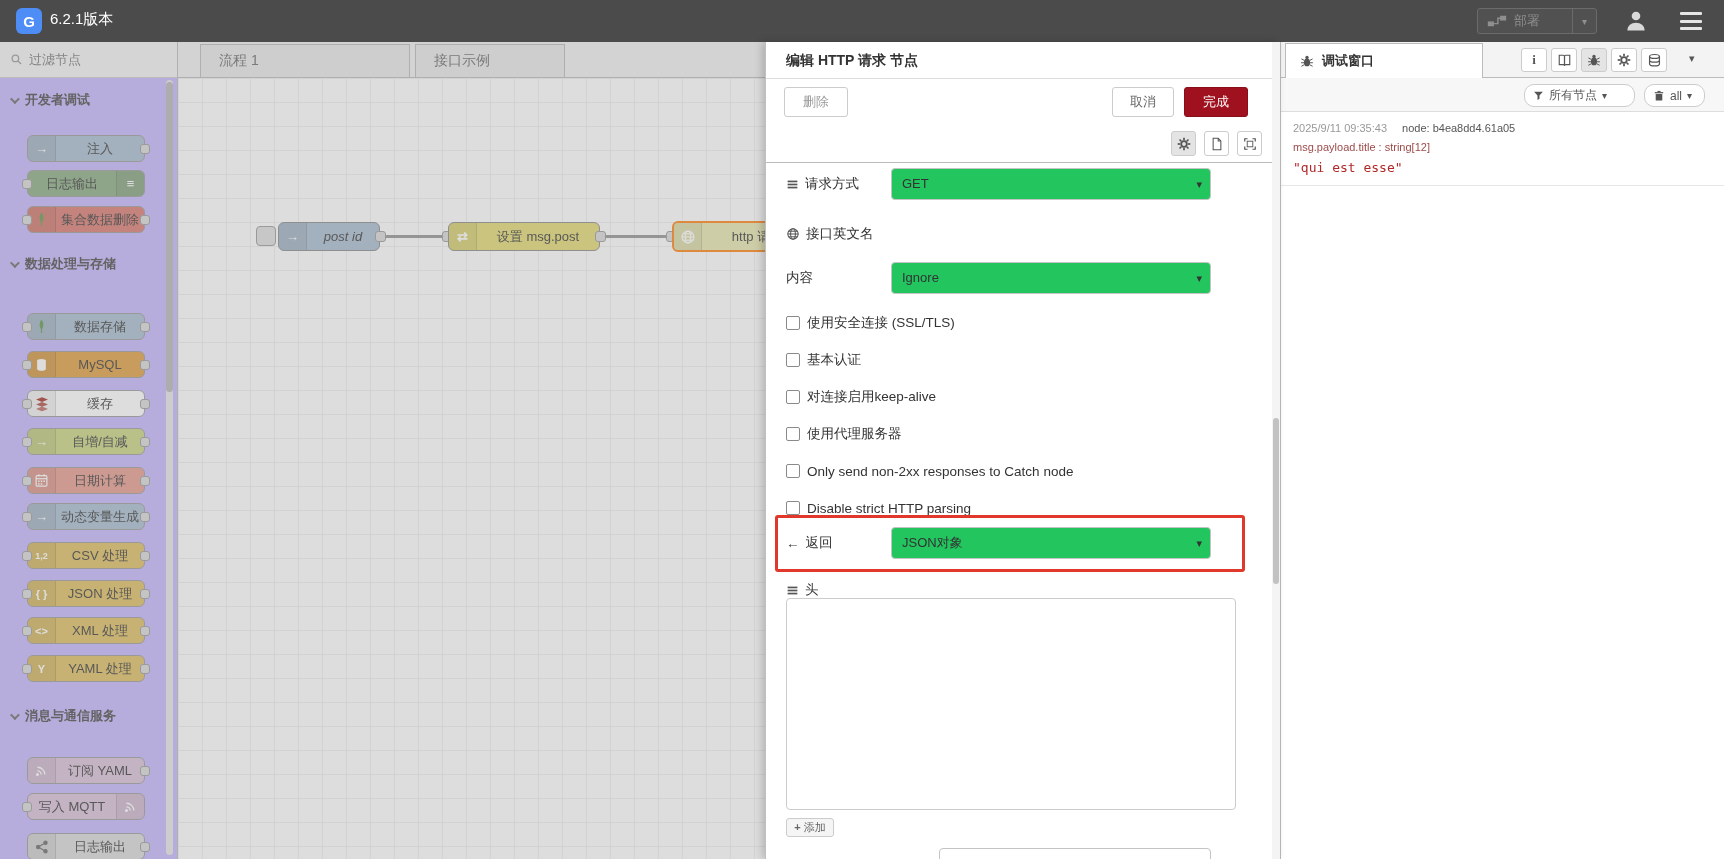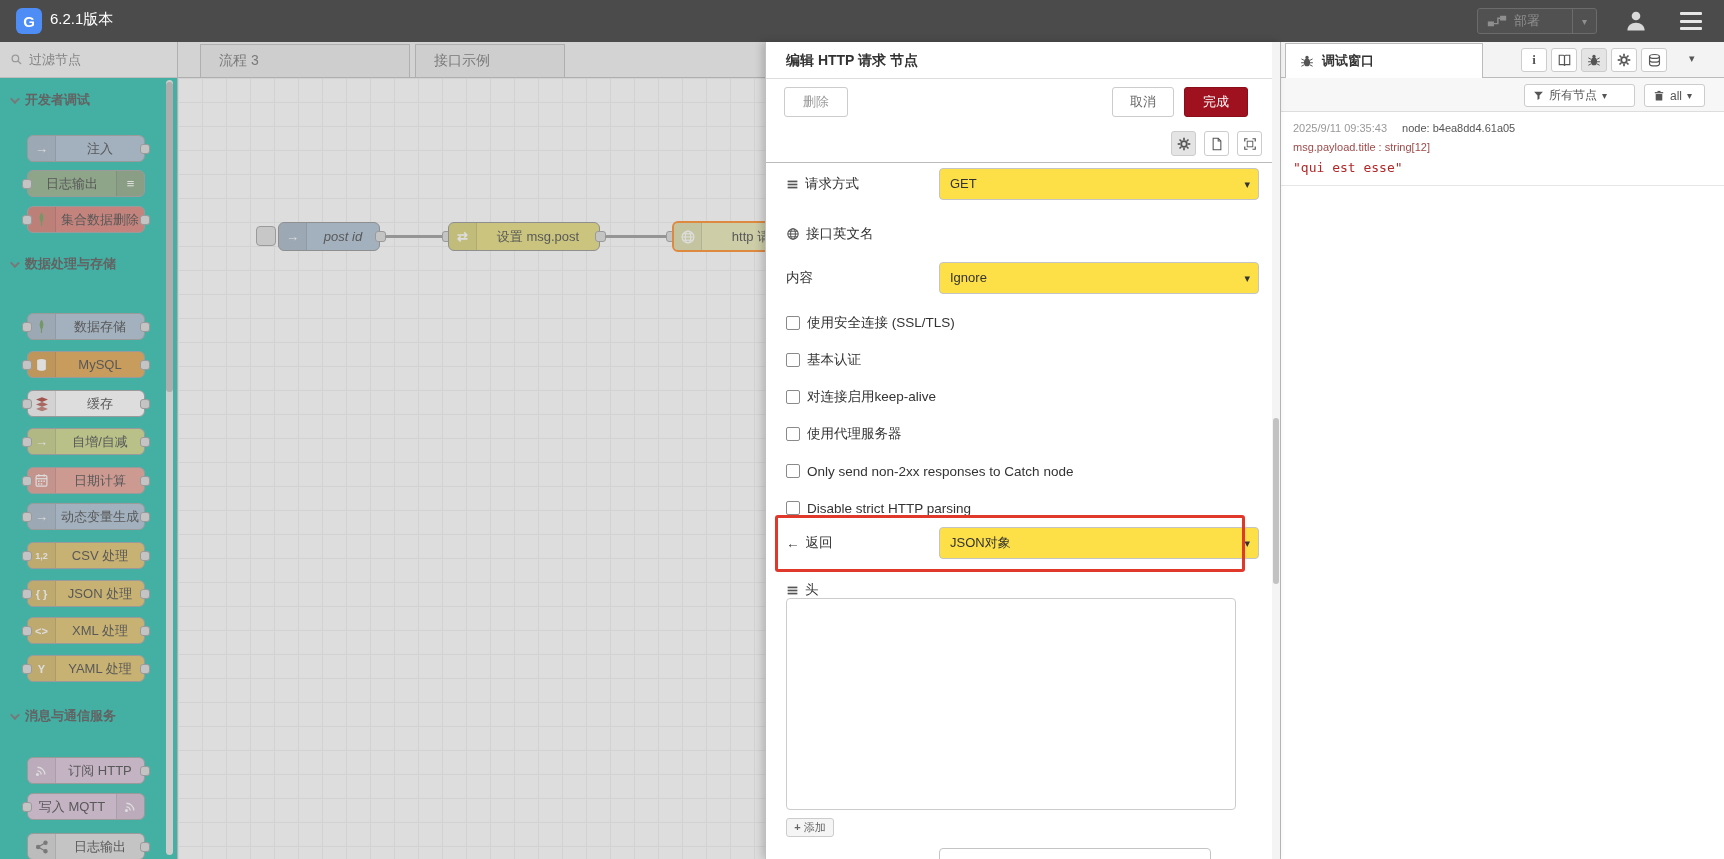--- a/index.html
+++ b/index.html
@@ -14,21 +14,21 @@
   .app-title { position:absolute; left:50px; top:10px; color:#fff; font-size:15px; }
   .deploy-btn { position:absolute; right:127px; top:8px; width:120px; height:26px; background:#515151;
                 border:1px solid #6b6b6b; border-radius:3px; color:#8f8f8f; font-size:13px; display:flex; align-items:center; }
   .deploy-main { flex:1; display:flex; align-items:center; gap:6px; padding-left:8px; height:100%; }
   .deploy-caret { width:24px; height:100%; border-left:1px solid #6b6b6b; display:flex; align-items:center; justify-content:center; font-size:10px; }
   .hdr-user { position:absolute; right:76px; top:9px; width:24px; height:24px; color:#d9d9d9; }
   .hdr-menu { position:absolute; right:22px; top:12px; width:22px; height:18px; display:flex; flex-direction:column; justify-content:space-between; }
   .hdr-menu i { display:block; height:3px; background:#e6e6e6; border-radius:1px; }
 
   
-  .palette { position:absolute; left:0; top:42px; width:178px; height:817px; background:#14b8a6; border-right:1px solid #bbb; z-index:5; }
+  .palette { position:absolute; left:0; top:42px; width:178px; height:817px; background:#c4b5fd; border-right:1px solid #bbb; z-index:5; }
   .pal-search { position:absolute; left:0; top:0; width:100%; height:36px; border-bottom:1px solid #ccc; background:#f3f3f3;
                 display:flex; align-items:center; gap:6px; padding:0 10px; color:#999; }
   .pal-search input { border:0; outline:0; background:transparent; font-size:13px; color:#777; width:120px; font-family:inherit; }
   .pal-cat { position:absolute; left:10px; width:160px; height:20px; font-size:13px; font-weight:bold; color:#444;
              display:flex; align-items:center; gap:8px; }
   .chev { width:7px; height:7px; border-right:2px solid #666; border-bottom:2px solid #666; transform:rotate(45deg) translateY(-2px); }
   .pnode { position:absolute; left:27px; width:118px; height:27px; border:1px solid #999; border-radius:6px;
            display:flex; align-items:stretch; font-size:13px; color:#333; cursor:move; }
   .pnode .plabel { flex:1; display:flex; align-items:center; justify-content:center; white-space:nowrap; overflow:hidden;text-align:right; }
   .picon { width:28px; display:flex; align-items:center; justify-content:center; background:rgba(0,0,0,0.06); color:#fff; font-weight:bold; }
@@ -72,22 +72,22 @@
   .btn-cancel { position:absolute; right:106px; top:45px; width:62px; height:30px; line-height:28px; }
   .btn-done { position:absolute; right:32px; top:45px; width:64px; height:30px; line-height:28px;
               background:#a0111f; border:1px solid #8a0e1a; color:#fff; }
   .m-tabrow { position:absolute; left:0; top:84px; width:100%; height:37px; border-bottom:1px solid #bbb; }
   .m-tab { position:absolute; left:8px; top:0; width:192px; height:37px; background:#fff; border:1px solid #bbb; border-bottom:none;
            display:flex; align-items:center; gap:8px; padding-left:12px; font-size:13px; font-weight:bold; color:#444; }
   .m-toolbtn { position:absolute; top:5px; width:25px; height:25px; border:1px solid #ccc; border-radius:3px; background:#fff;
                display:flex; align-items:center; justify-content:center; color:#555; cursor:pointer; }
   .m-toolbtn.pressed { background:#e4e4e4; }
   .frow-label { position:absolute; left:20px; width:104px; font-size:13.5px; color:#333; display:flex; align-items:center; gap:6px; height:32px; }
-  .fselect, .finput { position:absolute; left:125px; width:320px; height:32px; border:1px solid #c4c4c4; border-radius:4px; background:#fde047;
-             font-size:13px; color:#333; line-height:30px; padding:0 22px 0 10px; white-space:nowrap; overflow:hidden;margin-left:48px; }
+  .fselect, .finput { position:absolute; left:125px; width:320px; height:32px; border:1px solid #c4c4c4; border-radius:4px; background:#22c55e;
+             font-size:13px; color:#333; line-height:30px; padding:0 22px 0 10px; white-space:nowrap; overflow:hidden; }
   .fselect .caret { position:absolute; right:8px; top:0; font-size:11px; color:#333; }
   .finput { padding:0 8px; font-family:inherit; outline:none; }
   .ckrow { position:absolute; left:20px; height:20px; display:flex; align-items:center; gap:7px; font-size:13.5px; color:#333; cursor:pointer; }
   .ckbox { width:14px; height:14px; border:1px solid #8a8a8a; border-radius:2px; background:#fff; }
   .hl-box { position:absolute; left:9px; top:473px; width:470px; height:57px; border:3px solid #e0392b; border-radius:3px; z-index:5; pointer-events:none; }
   .hdrs-box { position:absolute; left:20px; top:556px; width:450px; height:212px; border:1px solid #ccc; border-radius:4px; background:#fff; }
   .add-btn { position:absolute; left:20px; top:776px; width:48px; height:19px; font-size:11px; line-height:17px; color:#666;
              background:#f5f5f5; border:1px solid #ccc; border-radius:3px; text-align:center; cursor:pointer; }
   .partial-sel { position:absolute; left:173px; top:806px; width:272px; height:26px; border:1px solid #c4c4c4; border-radius:4px; background:#fff; }
   .m-scroll { position:absolute; right:0; top:0; width:8px; height:817px; background:#f4f4f4; }
@@ -96,21 +96,21 @@
   
   .debug { position:absolute; left:1280px; top:42px; width:444px; height:817px; background:#fff; border-left:1px solid #bbb; z-index:50; }
   .d-tabrow { position:absolute; left:0; top:0; width:100%; height:36px; background:#f3f3f3; border-bottom:1px solid #bbb; }
   .d-tab { position:absolute; left:4px; top:1px; width:198px; height:35px; background:#fff; border:1px solid #bbb; border-bottom:none;
            display:flex; align-items:center; gap:8px; padding-left:14px; font-size:13px; font-weight:bold; color:#333; }
   .d-toolbtn { position:absolute; top:6px; width:26px; height:24px; border:1px solid #ccc; border-radius:3px; background:#fff;
                display:flex; align-items:center; justify-content:center; color:#555; font-size:13px; cursor:pointer; }
   .d-toolbtn.pressed { background:#e4e4e4; }
   .d-caret { position:absolute; top:10px; font-size:11px; color:#555; cursor:pointer; }
   .d-filter { position:absolute; left:0; top:36px; width:100%; height:34px; background:#f7f7f7; border-bottom:1px solid #ddd; }
-  .d-fbtn { position:absolute; top:6px; height:23px; border:1px solid #ccc; border-radius:3px; background:#fff; color:#555;
+  .d-fbtn { position:absolute; top:6px; height:23px; border:1px solid #ccc; border-radius:10px; background:#fff; color:#555;
             font-size:12px; display:flex; align-items:center; gap:5px; padding:0 8px; cursor:pointer; }
   .d-msg { position:absolute; left:0; top:70px; width:100%; padding:10px 6px 10px 12px; border-bottom:1px solid #e6e6e6; cursor:pointer; }
   .d-meta { font-size:11px; color:#999; }
   .d-meta .nodeid { color:#555; margin-left:12px; }
   .d-prop { font-size:11px; color:#9e4a4a; margin-top:7px; }
   .d-val { font-family:"DejaVu Sans Mono", monospace; font-size:13px; color:#b22828; margin-top:7px; }
 
   .txticon { font-style:normal; font-weight:bold; }
 </style>
 </head>
@@ -386,21 +386,21 @@
     <span class="chev"></span>
     <span>消息与通信服务</span>
   </div>
 
   <div class="pnode c-mqtt" style="top:715px">
     <span class="picon ileft">
       <svg class="ic" width="15" height="15" color="#fff">
           <use href="#i-signal"></use>
         </svg>
       </span>
-    <span class="plabel">订阅 HTTP</span>
+    <span class="plabel">订阅 YAML</span>
     <span class="pp r"></span>
   </div>
   <div class="pnode c-mqtt" style="top:751px">
     <span class="pp l"></span>
     <span class="plabel">写入 MQTT</span>
     <span class="picon iright">
       <svg class="ic" width="15" height="15" color="#fff">
           <use href="#i-signal"></use>
         </svg>
       </span>
@@ -416,21 +416,21 @@
   </div>
 
   <div class="pal-scroll">
     <div class="pal-thumb"></div>
   </div>
 </div>
 
 <div class="canvas">
   <div class="flow-tabs">
     <div class="flow-tab" style="width:210px">
-      <span>流程 3</span>
+      <span>流程 1</span>
       </div>
     <div class="flow-tab" style="width:150px">
       <span>接口示例</span>
       </div>
   </div>
   <div class="grid">
 
     <div class="inj-btn" style="left:78px; top:148px"></div>
 
     <div class="fnode c-inject" style="left:100px; top:144px; width:102px">

